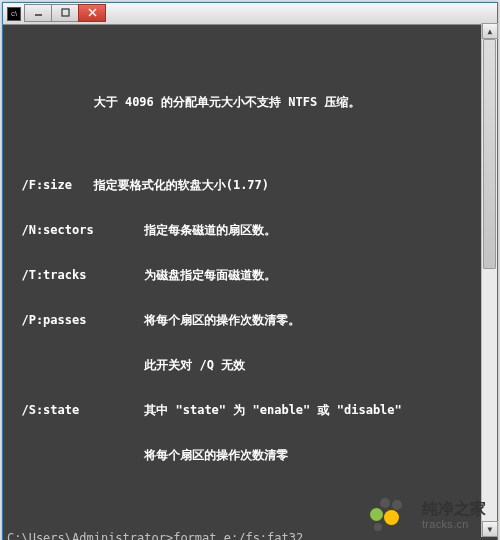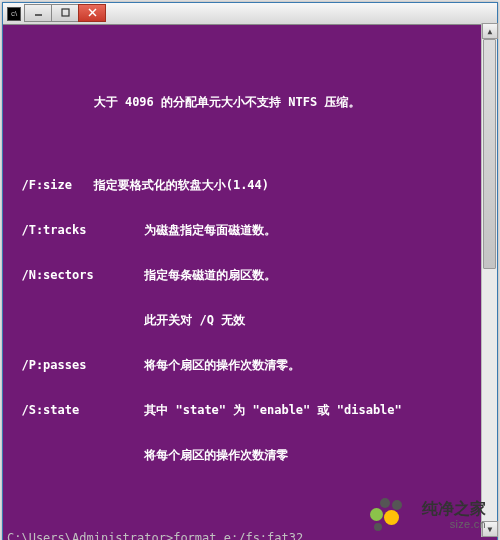--- a/index.html
+++ b/index.html
@@ -5,25 +5,25 @@
     * { margin: 0; padding: 0; box-sizing: border-box; }
     body { width: 500px; height: 540px; background: #e8e8e8; font-family: "SimSun", monospace; position: relative; overflow: hidden; }
     .window { width: 496px; height: 540px; margin: 2px; border: 1px solid #3a7ab0; background: #000; display: flex; flex-direction: column; box-shadow: 0 0 3px rgba(0,0,0,0.3); }
     .titlebar { height: 22px; background: linear-gradient(to bottom, #f8f8f8, #d8d8d8); border-bottom: 1px solid #888; display: flex; align-items: center; font-size: 11px; color: #222; font-family: "Microsoft YaHei", sans-serif; padding-left: 4px; }
     .titlebar-icon { width: 14px; height: 14px; background: #000; border: 1px solid #555; margin-right: 4px; display: flex; align-items: center; justify-content: center; color: #bbb; font-size: 8px; }
     .titlebar-text { flex: 1; white-space: nowrap; overflow: hidden; }
     .win-controls { display: flex; height: 18px; margin-top: -2px; }
     .win-btn { width: 28px; height: 18px; border: 1px solid #888; background: linear-gradient(to bottom, #f0f0f0, #d0d0d0); display: flex; align-items: center; justify-content: center; font-size: 10px; margin-left: -1px; }
     .win-btn.close { background: linear-gradient(to bottom, #e86a5a, #c83a2a); color: #fff; border-color: #a03020; }
     .win-btn.close svg { stroke: #fff; }
-    .terminal { flex: 1; background: #701a75; color: #c0c0c0; font-size: 12px; line-height: 15px; padding: 2px 4px; font-family: "NSimSun", "SimSun", monospace; white-space: pre; overflow: hidden; }
+    .terminal { flex: 1; background: #404040; color: #c0c0c0; font-size: 12px; line-height: 15px; padding: 2px 4px; font-family: "NSimSun", "SimSun", monospace; white-space: pre; overflow: hidden; }
     .line { white-space: pre; }
     .bright { color: #ffffff; font-weight: bold; }
     .spacer { height: 8px; }
-    .watermark { position: absolute; right: 14px; bottom: 8px; display: flex; align-items: center; gap: 16px; font-family: "Microsoft YaHei", sans-serif; z-index: 10; text-align: right; }
+    .watermark { position: absolute; right: 14px; bottom: 8px; display: flex; align-items: center; gap: 16px; font-family: "Microsoft YaHei", sans-serif; z-index: 10; }
     .wm-dots { position: relative; width: 40px; height: 34px; }
     .dot { position: absolute; border-radius: 50%; }
     .d1 { width: 10px; height: 10px; background: #555; left: 14px; top: 0; }
     .d2 { width: 10px; height: 10px; background: #555; left: 26px; top: 2px; }
     .d3 { width: 13px; height: 13px; background: #8bc34a; left: 4px; top: 10px; }
     .d4 { width: 15px; height: 15px; background: #ffc107; left: 18px; top: 12px; }
     .d5 { width: 8px; height: 8px; background: #555; left: 8px; top: 25px; }
     .wm-text { display: flex; flex-direction: column; line-height: 1.1; }
     .wm-name { font-size: 16px; font-weight: bold; color: #333; }
     .wm-url { font-size: 11px; color: #666; letter-spacing: 0.3px; }
@@ -56,25 +56,25 @@
             <line x1="8" y1="1" x2="1" y2="8" stroke-width="1.4"></line>
           </svg>
         </div>
     </div>
   </div>
 
   <div class="terminal">
     <div class="spacer"></div>
     <div class="line bright">            大于 4096 的分配单元大小不支持 NTFS 压缩。</div>
     <div class="spacer"></div>
-    <div class="line bright">  /F:size   指定要格式化的软盘大小(1.44)</div>
+    <div class="line bright">  /F:size   指定要格式化的软盘大小(1.77)</div>
+    <div class="line bright">  /N:sectors       指定每条磁道的扇区数。</div>
     <div class="line bright">  /T:tracks        为磁盘指定每面磁道数。</div>
-    <div class="line bright">  /N:sectors       指定每条磁道的扇区数。</div>
+    <div class="line bright">  /P:passes        将每个扇区的操作次数清零。</div>
     <div class="line bright">                   此开关对 /Q 无效</div>
-    <div class="line bright">  /P:passes        将每个扇区的操作次数清零。</div>
     <div class="line bright">  /S:state         其中 "state" 为 "enable" 或 "disable"</div>
     <div class="line bright">                   将每个扇区的操作次数清零</div>
     <div class="spacer"></div>
     <div class="line">C:\Users\Administrator&gt;format e:/fs:fat32</div>
     
     
     
     
     
     
@@ -94,15 +94,15 @@
 <div class="watermark">
   <div class="wm-dots">
     <div class="dot d1"></div>
       <div class="dot d2"></div>
       <div class="dot d3"></div>
       <div class="dot d4"></div>
       <div class="dot d5"></div>
   </div>
   <div class="wm-text">
     <div class="wm-name">纯净之家</div>
-    <div class="wm-url">size.cn</div>
+    <div class="wm-url">tracks.cn</div>
   </div>
 </div>
 
 </body></html>

